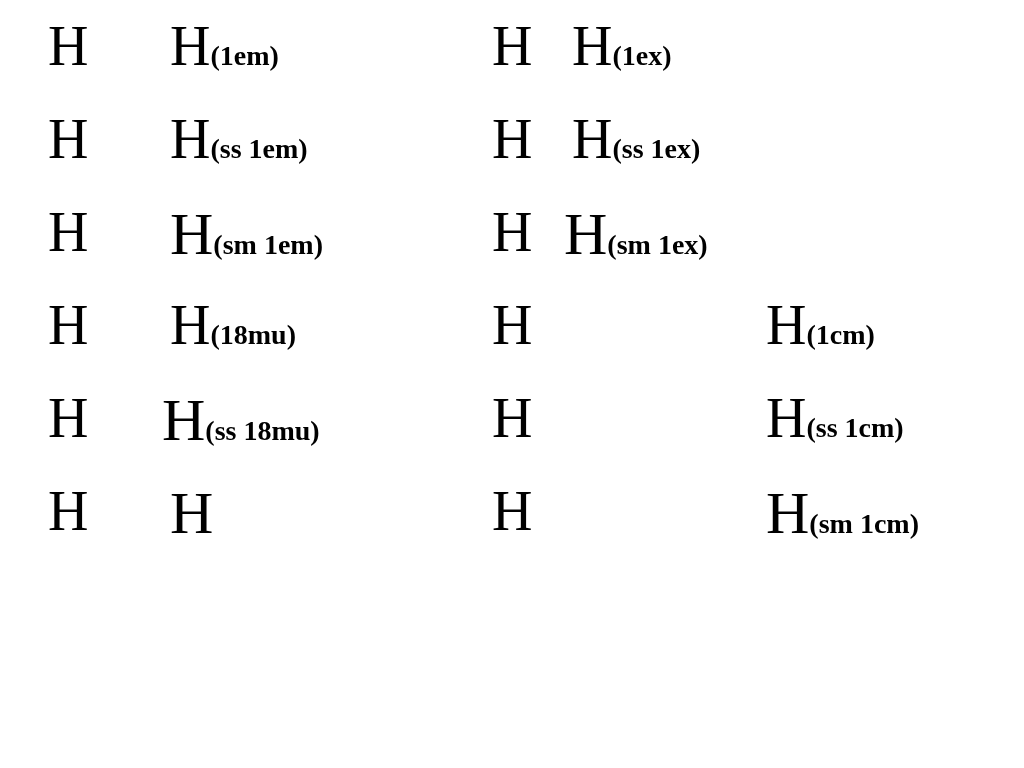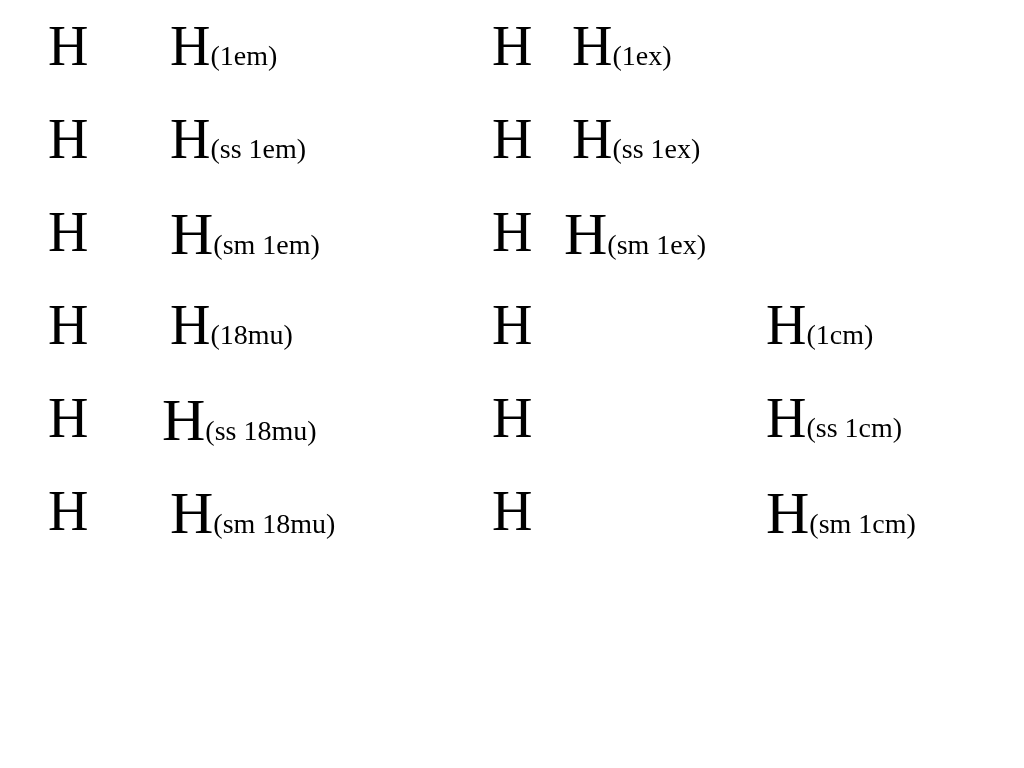--- a/index.html
+++ b/index.html
@@ -39,21 +39,21 @@
     font-weight: normal;
   }
   
   .big {
     line-height: 1;
     font-weight: normal;
   }
   .label {
     font-size: 28px;
     line-height: 1;
-    font-weight: normal;
+    font-weight: bold;
   }
 
   
   .col-ref-left  { left: 48px;  }
   .col-var-left  { left: 170px; }
   .col-ref-right { left: 492px; }
   .col-var-right { left: 572px; }
   .col-var-far   { left: 766px; }
 
   
@@ -153,21 +153,20 @@
       <span class="label">(ss 1cm)</span>
     </div>
   </div>
 
   <div class="row r5">
     <div class="cell col-ref-left">
       <span class="ref">H</span>
     </div>
     <div class="cell col-var-left">
       <span class="big" style="font-size:60px">H</span>
-      <span class="label">(sm 18mu)</span>
     </div>
     <div class="cell col-ref-right">
       <span class="ref">H</span>
     </div>
     <div class="cell col-var-far">
       <span class="big" style="font-size:60px">H</span>
       <span class="label">(sm 1cm)</span>
     </div>
   </div>
 

